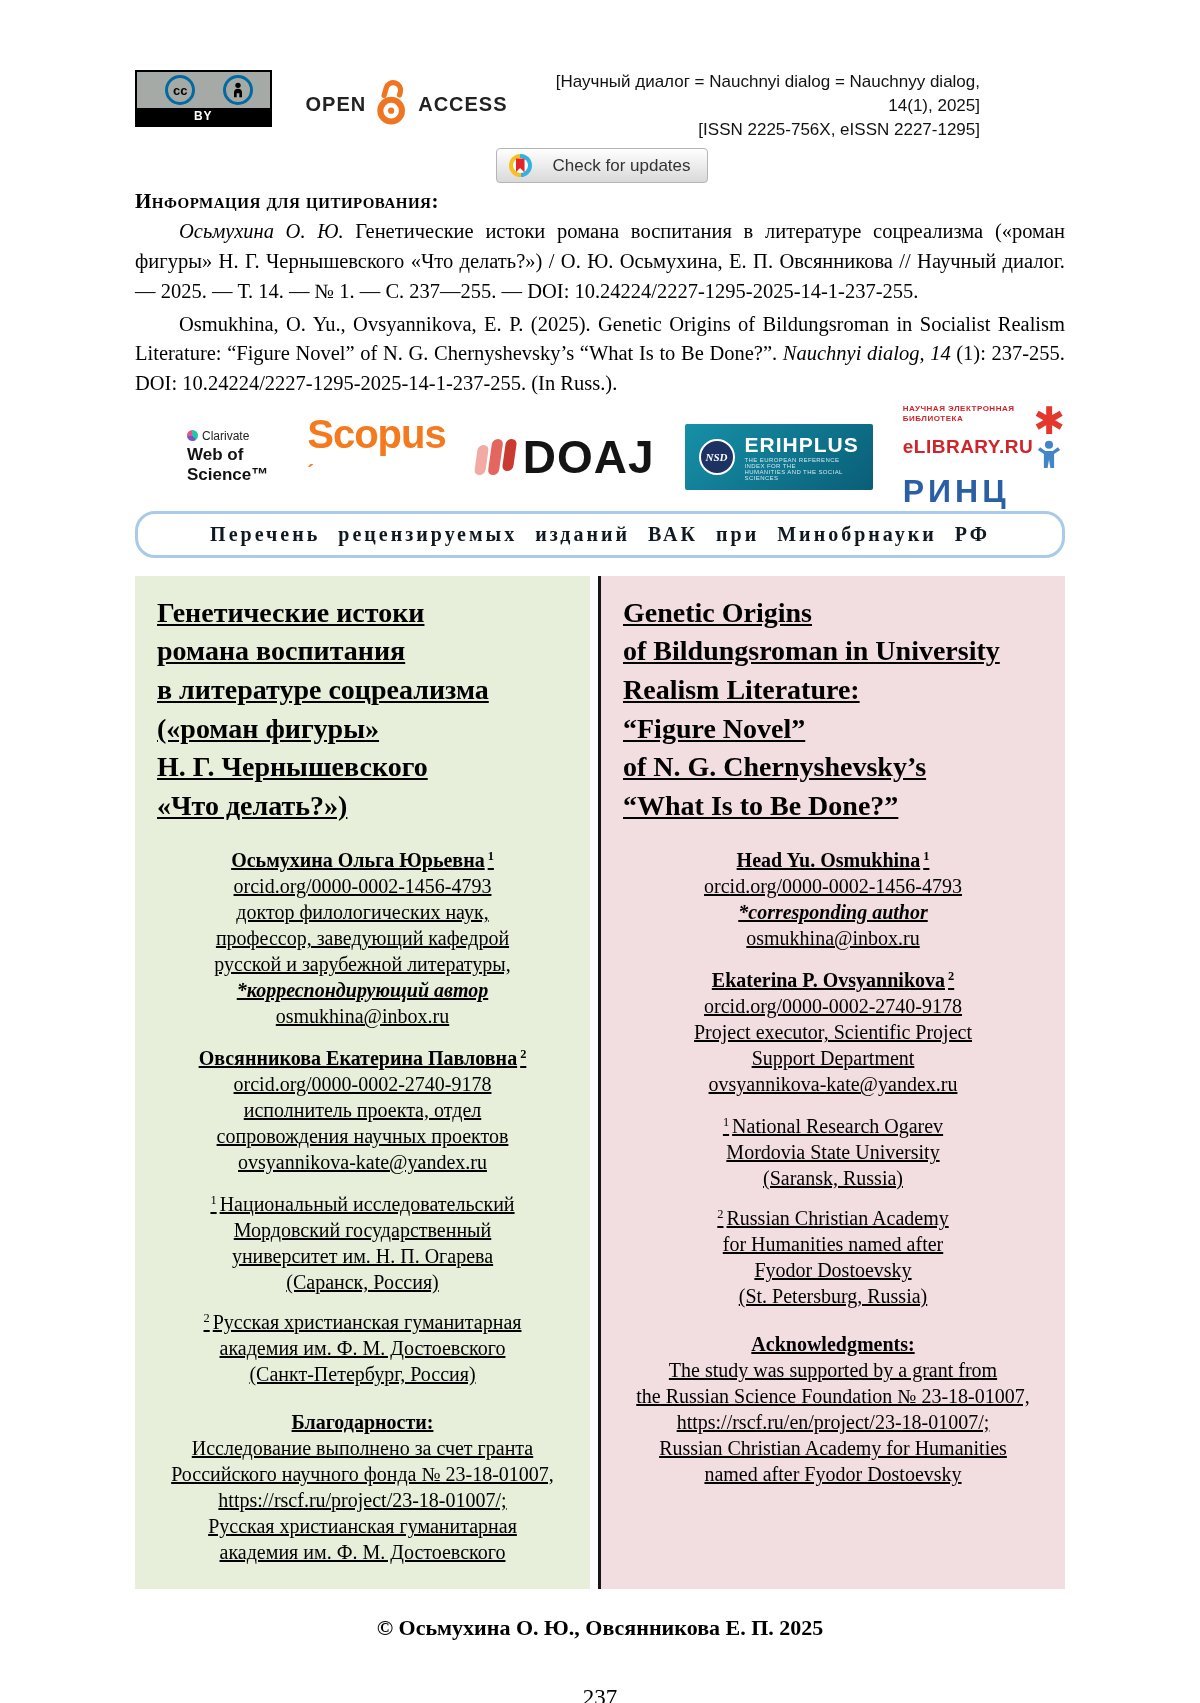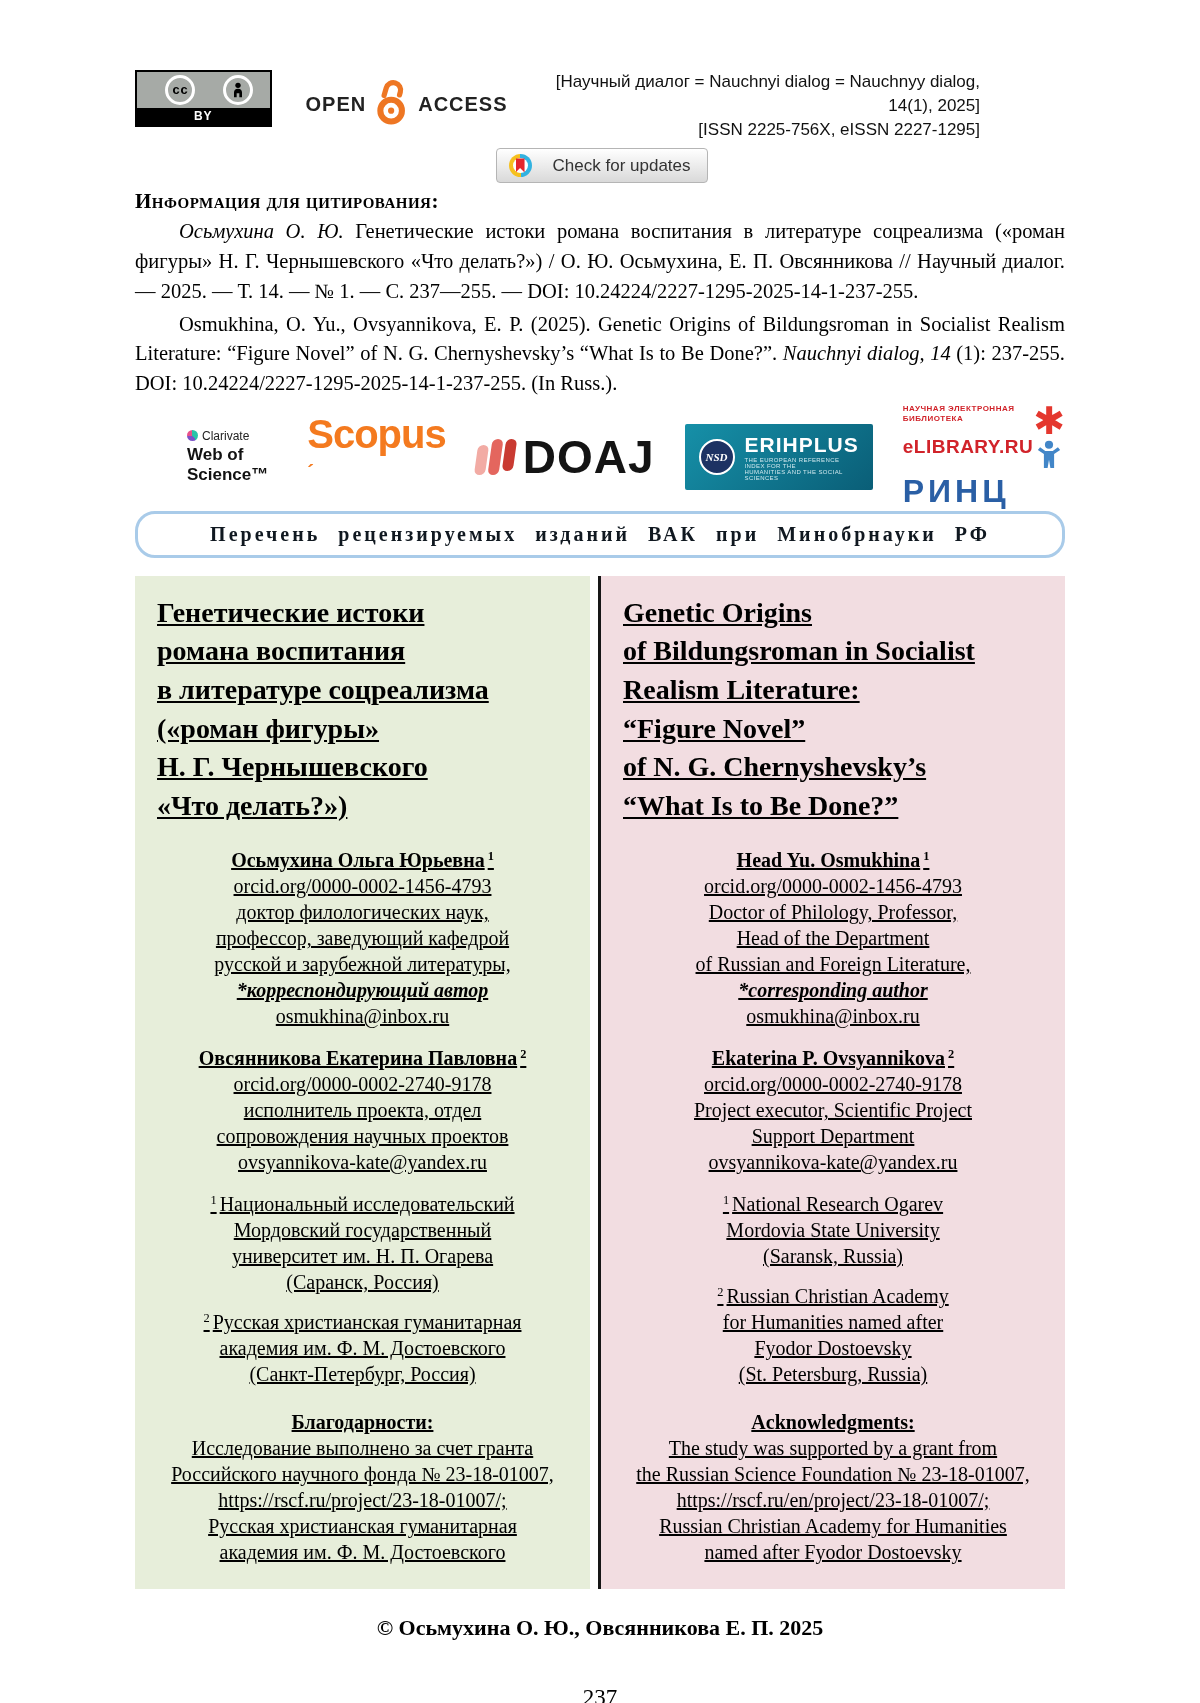--- a/index.html
+++ b/index.html
@@ -7,21 +7,21 @@
   .page {
     position:relative; width:1200px; height:1703px; background:#ffffff;
     font-family:"Liberation Serif", serif; color:#000; overflow:hidden;
   }
   .content { margin:0 135px; width:930px; }
 
   
   .top-row { position:relative; display:flex; padding-top:70px; min-height:152px; }
   .cc-badge { width:150px; height:57px; border:2px solid #000; background:#a6aaa6; display:flex; flex-direction:column; }
   .cc-badge-top { flex:1; display:flex; align-items:center; justify-content:space-evenly; }
-  .cc-circle { width:30px; height:30px; border:3px solid #ffffff; border-radius:50%; display:flex; align-items:center; justify-content:center; font-family:Liberation Mono, monospace; font-weight:bold; font-size:13px; color:#000;margin-left:12px; }
+  .cc-circle { width:30px; height:30px; border:3px solid #0369a1; border-radius:50%; display:flex; align-items:center; justify-content:center; font-family:Liberation Sans, sans-serif; font-weight:bold; font-size:13px; color:#000;margin-left:12px; }
   .cc-badge-bottom { height:17px; background:#000; color:#fff; text-align:center; font-family:"Liberation Sans",sans-serif; font-weight:bold; font-size:12px; line-height:17px; letter-spacing:1px; }
   .oa-logo { display:flex; align-items:center; gap:7px; margin-left:34px; margin-top:8px; height:52px;
     font-family:"Liberation Sans",sans-serif; font-weight:bold; font-size:20px; letter-spacing:1px; color:#222; }
   .journal-meta { margin-left:auto; margin-right:85px; display:flex; flex-direction:column; align-items:flex-end; text-align:right;
     font-family:"Liberation Sans",sans-serif; font-size:17px; line-height:1.4; color:#111; }
   .check-btn { align-self:flex-start; margin-left:-12px; margin-top:7px; display:flex; align-items:center; gap:21px;
     padding:5px 16px 5px 12px; background:linear-gradient(#ffffff,#d9d9d9); border:1px solid #b5b5b5; border-radius:4px;
     font-family:"Liberation Sans",sans-serif; font-size:17px; color:#333; cursor:pointer; }
   .cm-circle { position:relative; width:23px; height:23px; border-radius:50%;
     background:conic-gradient(#32b2e0 0 50%, #f6c01e 50% 100%); display:inline-block; }
@@ -234,32 +234,29 @@
 Русская христианская гуманитарная
 академия им. Ф. М. Достоевского</div>
         </div>
       </div>
 
       <div class="col-gutter"></div>
       <div class="col-divider"></div>
 
       <div class="col col-right">
         <h1 class="col-title">Genetic Origins
-of Bildungsroman in Socialist
+of Bildungsroman in University
 Realism Literature:
 “Figure Novel”
 of N. G. Chernyshevsky’s
 “What Is to Be Done?”</h1>
 
         <div class="author-block">
           <div class="author-name"><span>Head Yu. Osmukhina</span><sup>1</sup></div>
           <div>orcid.org/0000-0002-1456-4793</div>
-          <div class="pre">Doctor of Philology, Professor,
-Head of the Department
-of Russian and Foreign Literature,</div>
           <div class="author-corr">*corresponding author</div>
           <div>osmukhina@inbox.ru</div>
         </div>
 
         <div class="author-block">
           <div class="author-name"><span>Ekaterina P. Ovsyannikova</span><sup>2</sup></div>
           <div>orcid.org/0000-0002-2740-9178</div>
           <div class="pre">Project executor, Scientific Project
 Support Department</div>
           <div>ovsyannikova-kate@yandex.ru</div>

